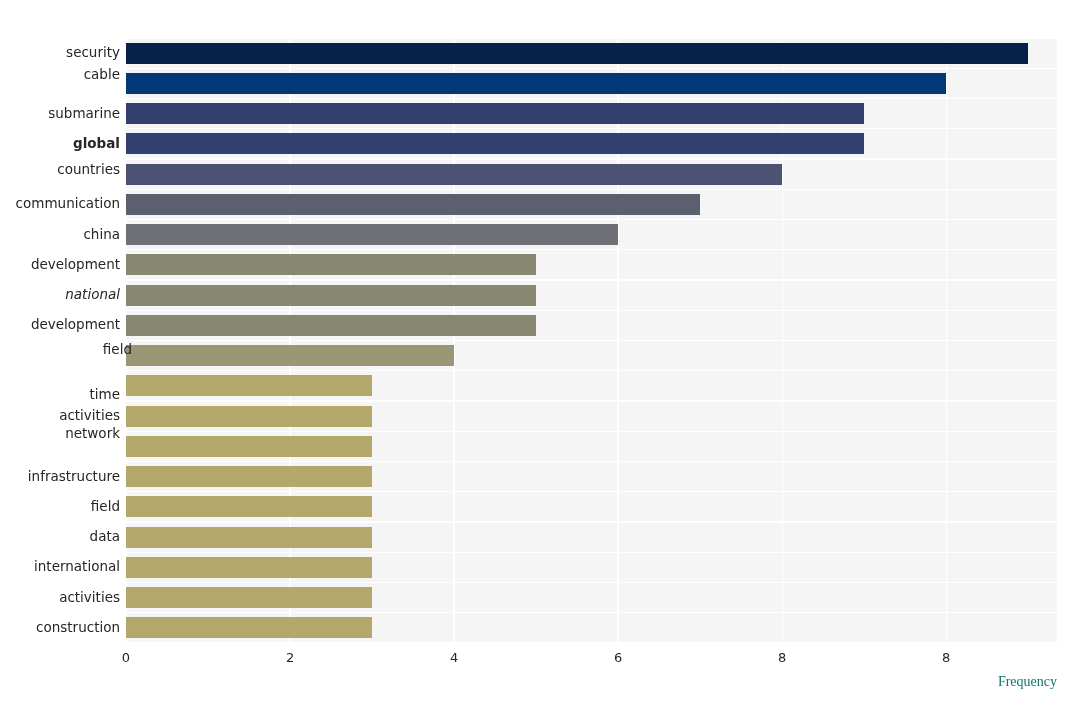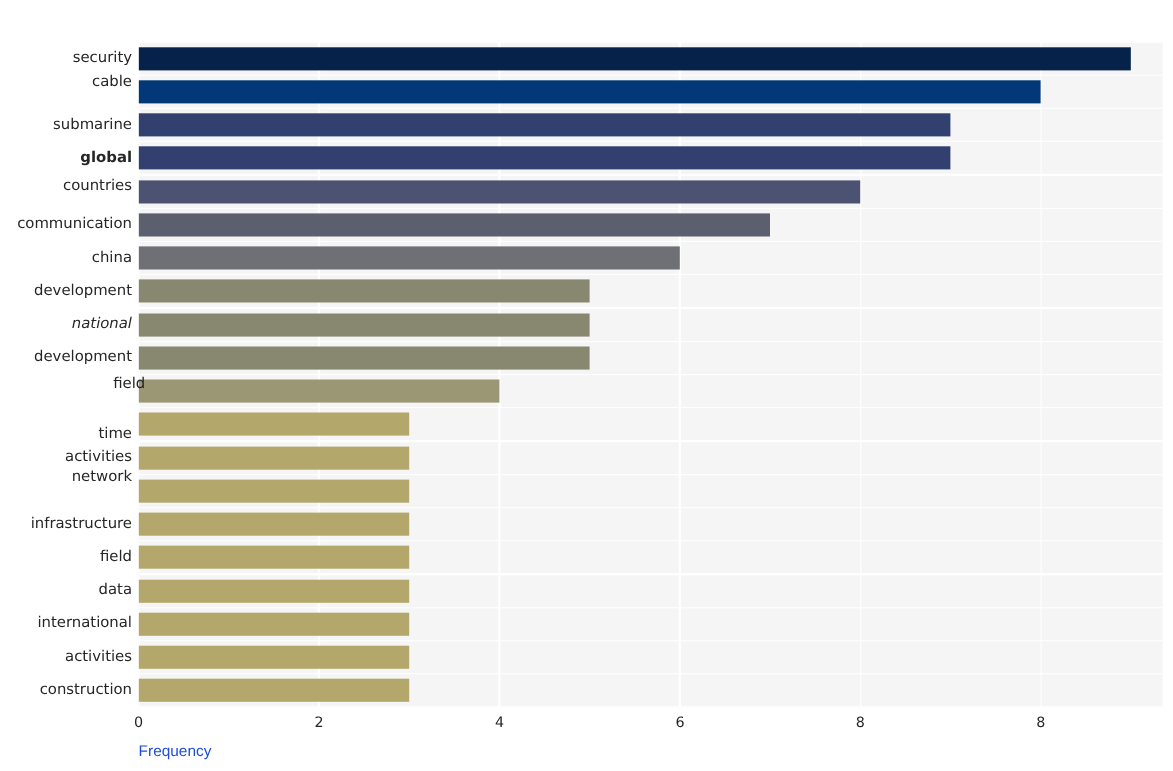--- a/index.html
+++ b/index.html
@@ -93,24 +93,24 @@
     font-size: 13px;
     color: #262626;
     font-family: "DejaVu Sans", sans-serif;
   }
 
   #xlabel {
     position: absolute;
     top: 674px;
     left: 126px;
     width: 931px;
-    text-align: left;
+    text-align: right;
     font-size: 14px;
-    color: #1d4ed8;
-    font-family: Liberation Sans, sans-serif;
+    color: #0f766e;
+    font-family: Liberation Serif, serif;
   }
 </style>
 </head>
 <body>
 
 <div id="figure">
 
 
   <div id="plot-area">
     <div id="gridlines-v">

